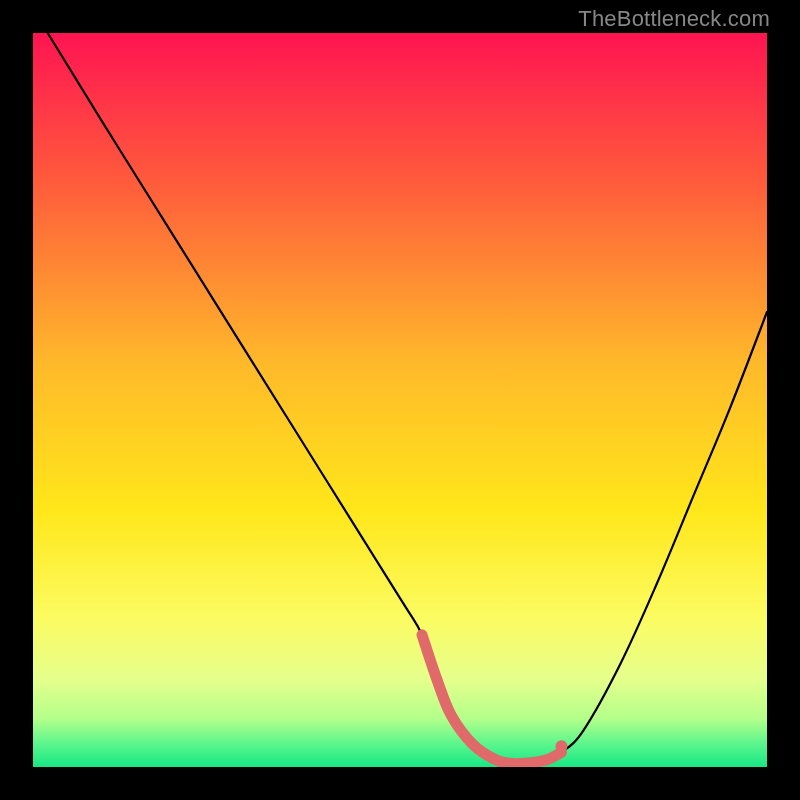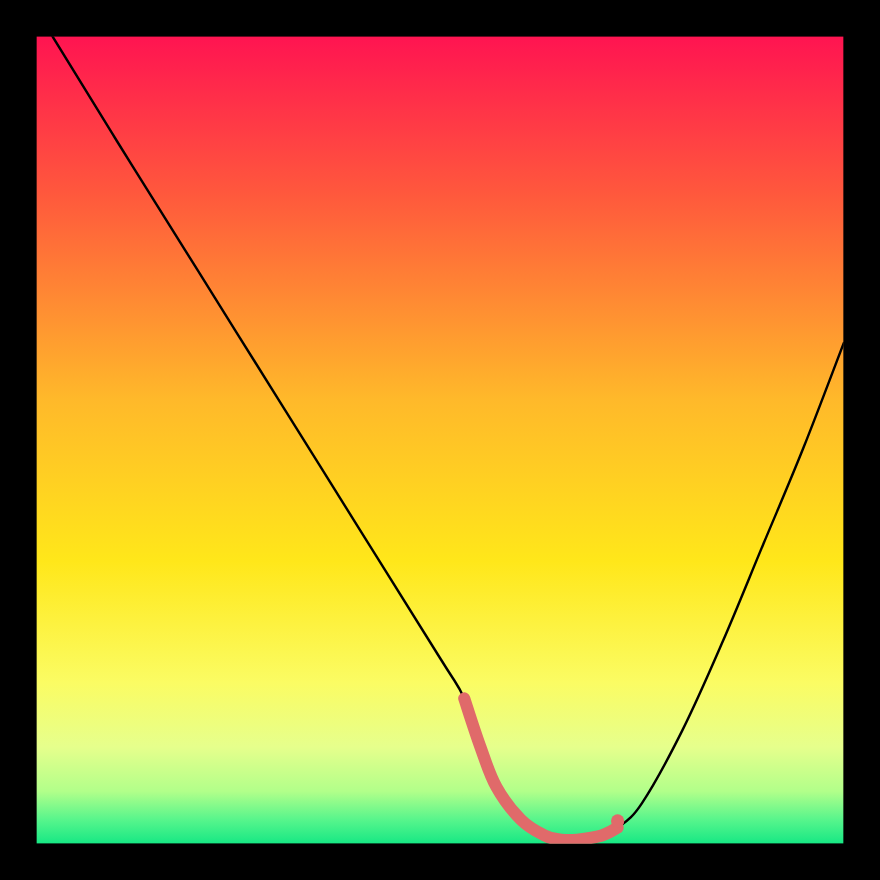--- a/index.html
+++ b/index.html
@@ -69,13 +69,14 @@
       <rect x="0" y="0" width="734" height="734" fill="url(#heat)"></rect>
     </svg>
 
     <svg class="curve" viewBox="0 0 734 734" preserveAspectRatio="none">
       <path id="curve-path" fill="none" stroke-width="2.2" stroke-linecap="round" stroke-linejoin="round" d="M 14.68 0 C 25.2496 17.175599999999992, 49.61840000000001 57.10519999999996, 73.4 95.41999999999996 C 97.1816 133.73479999999995, 120.37600000000002 170.5816, 146.8 212.86 C 173.22400000000002 255.13840000000002, 193.77599999999998 288.0216, 220.2 330.29999999999995 C 246.624 372.57839999999993, 267.17600000000004 405.4616, 293.6 447.74 C 320.024 490.01840000000004, 349.82439999999997 537.4348000000001, 367 565.1800000000001 C 384.17560000000003 592.9252, 382.41400000000004 587.3468, 389.02000000000004 601.88 C 395.62600000000003 616.4132, 398.4152000000001 631.3868, 403.70000000000005 645.92 C 408.9848 660.4531999999999, 411.77399999999994 670.7292, 418.37999999999994 682.62 C 424.98599999999993 694.5108, 432.47279999999995 704.0528, 440.4 711.98 C 448.3272 719.9072, 455.814 723.357, 462.42 726.66 C 469.026 729.963, 471.8152 729.6694, 477.1 730.33 C 482.38480000000004 730.9906000000001, 485.17400000000004 730.9906000000001, 491.78000000000003 730.33 C 498.386 729.6694, 507.19399999999996 728.6418, 513.8 726.66 C 520.406 724.6782, 521.874 724.6048000000001, 528.48 719.32 C 535.086 714.0352, 539.9304 713.1544, 550.5 697.3 C 561.0696 681.4455999999999, 573.988 657.664, 587.2 631.24 C 600.412 604.816, 610.688 580.8876, 623.9 550.5 C 637.112 520.1124, 647.388 494.1288, 660.6 462.42 C 673.812 430.7112, 684.088 407.37, 697.3 374.34000000000003 C 710.512 341.31000000000006, 727.394 296.0956, 734 278.92" stroke="#000000"></path>
       <path id="highlight-path" fill="none" stroke-width="11" stroke-linecap="round" stroke-linejoin="round" d="M 389.02000000000004 601.88 C 391.66240000000005 609.8072, 398.4152000000001 631.3868, 403.70000000000005 645.92 C 408.9848 660.4531999999999, 411.77399999999994 670.7292, 418.37999999999994 682.62 C 424.98599999999993 694.5108, 432.47279999999995 704.0528, 440.4 711.98 C 448.3272 719.9072, 455.814 723.357, 462.42 726.66 C 469.026 729.963, 471.8152 729.6694, 477.1 730.33 C 482.38480000000004 730.9906000000001, 485.17400000000004 730.9906000000001, 491.78000000000003 730.33 C 498.386 729.6694, 507.19399999999996 728.6418, 513.8 726.66 C 520.406 724.6782, 525.8376 720.6412, 528.48 719.32" stroke="#e06a6a"></path>
       <circle id="highlight-end-dot" r="6" cx="528.48" cy="713.32" fill="#e06a6a"></circle>
     </svg>
   </div>
 
+  <div class="watermark">TheBottleneck.com</div>
 </div>
 
 </body></html>

